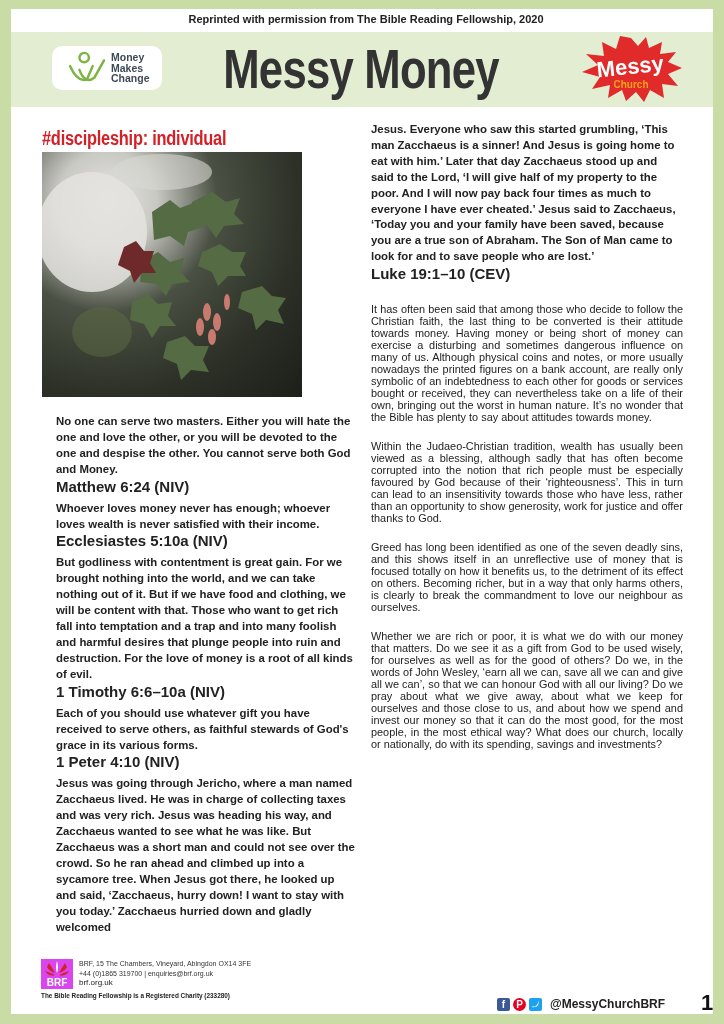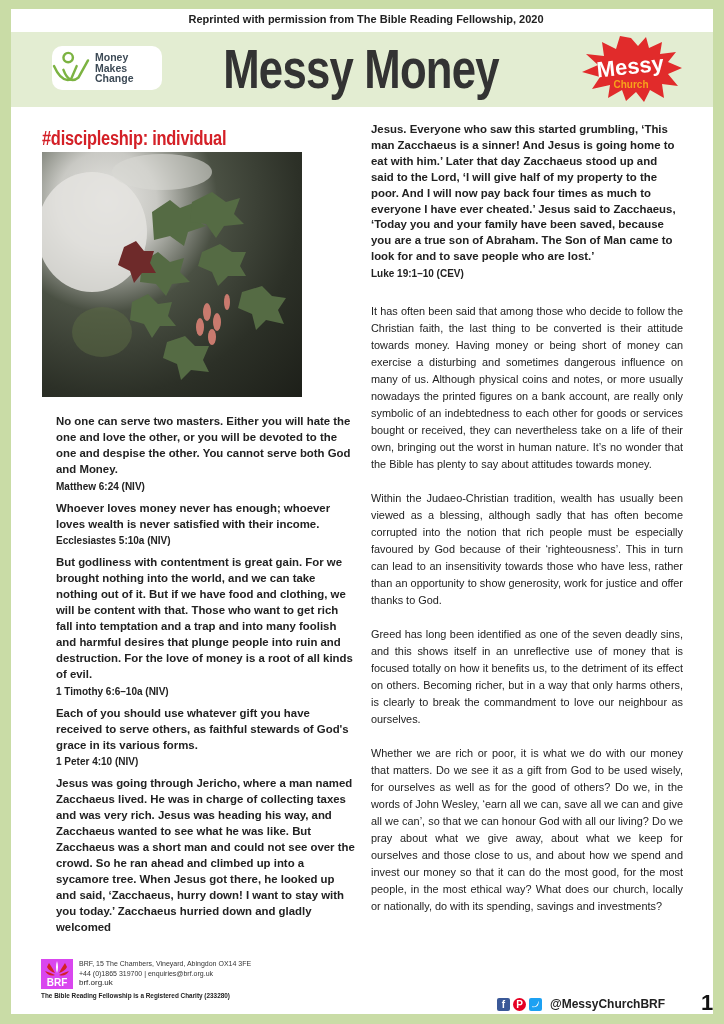--- a/index.html
+++ b/index.html
@@ -23,21 +23,21 @@
     padding-left: 8px;
   }
   .banner {
     position: absolute; left: 0; top: 23px; width: 702px; height: 75px;
     background: #e3edd2;
   }
   .mmc-logo {
     position: absolute; left: 41px; top: 14px;
     width: 110px; height: 44px;
     background: #ffffff; border-radius: 10px;
-    display: flex; align-items: center; padding-left: 0;
+    display: flex; align-items: center; padding-left: 16px;
   }
   .mmc-logo svg { width: 38px; height: 34px; }
   .mmc-text {
     margin-left: 5px;
     font-size: 10.5px; font-weight: bold; color: #3d4a56; line-height: 10.5px;
   }
   .title {
     position: absolute; left: 160px; top: 2px; width: 380px;
     text-align: center;
     font-family: "Liberation Sans", sans-serif;
@@ -61,29 +61,29 @@
     overflow: hidden;
     background: radial-gradient(ellipse at 25% 20%, #e7e6e3 0%, #c9c9c4 18%, #4a5043 40%, #2c3027 70%, #1d1f19 100%);
   }
   .photo svg { width: 100%; height: 100%; }
   .left-col {
     position: absolute; left: 45px; top: 405px; width: 300px;
     color: #222; font-size: 11.4px; line-height: 15.9px; font-weight: bold;
   }
   .verse { margin-bottom: 8px; }
   .verse p { margin: 0; }
-  .ref { font-size: 10px; font-weight: bold; margin-top: 2px; line-height: 13px; }
+  .ref { font-size: 15px; font-weight: bold; margin-top: 2px; line-height: 13px; }
   .right-col {
     position: absolute; left: 360px; top: 113px; width: 312px;
     color: #222;
   }
   .cont { font-size: 11.4px; line-height: 15.9px; font-weight: bold; }
   .cont .ref { margin-top: 2px; }
   .essay {
-    font-size: 10.9px; line-height: 17px; text-align: justify;
+    font-size: 10.9px; line-height: 12px; text-align: justify;
     margin-top: 23px;
   }
   .essay p { margin-bottom: 17px; }
   .footer-left {
     position: absolute; left: 30px; top: 947px; width: 340px;
   }
   .brf-box {
     position: absolute; left: 0; top: 3px; width: 32px; height: 30px;
     background: #d946ef;
   }

